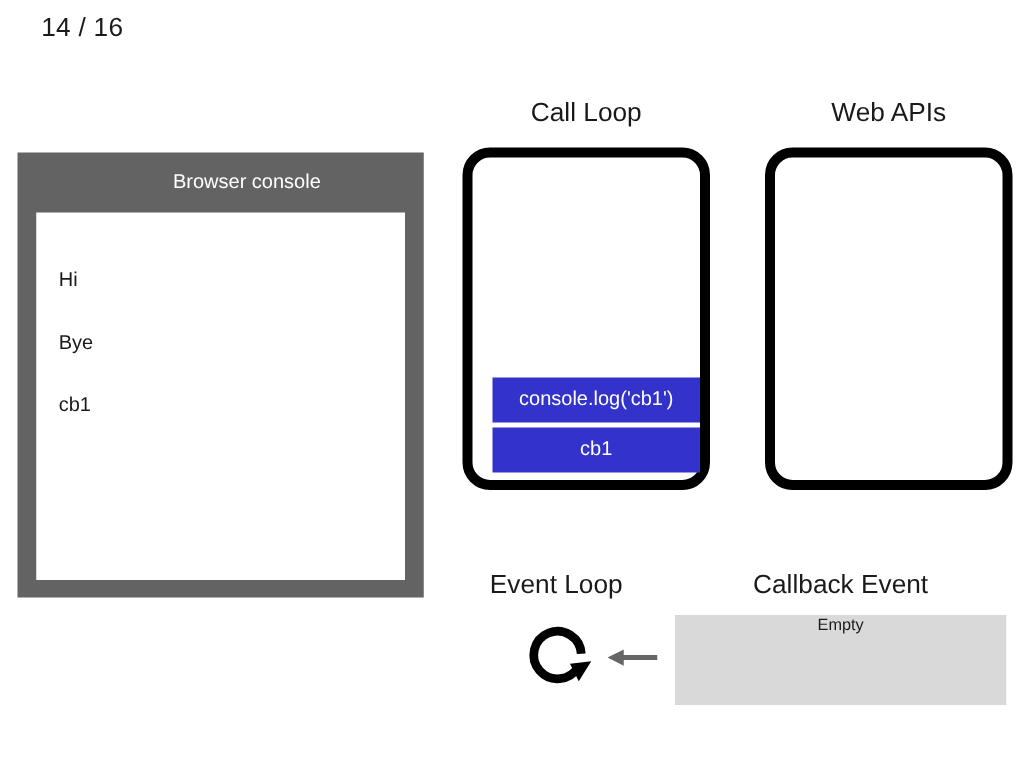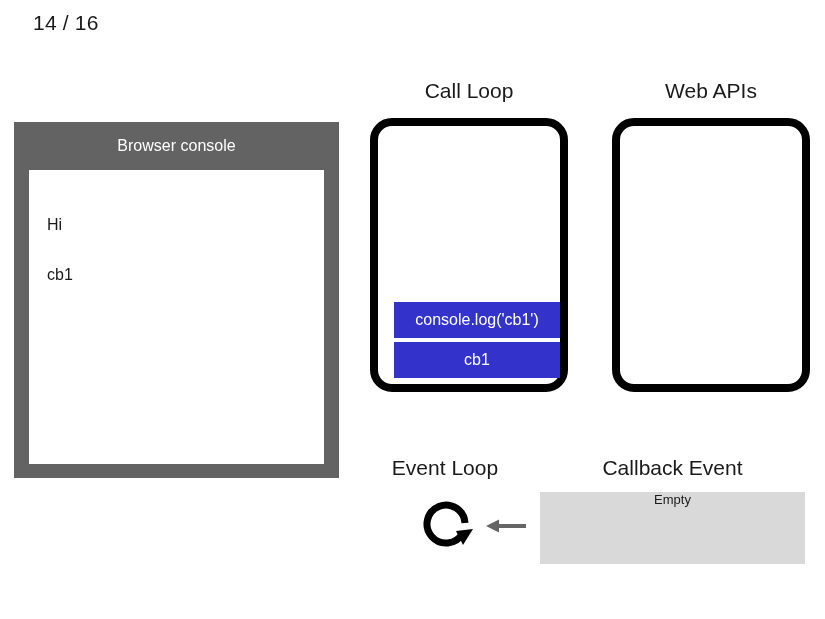--- a/index.html
+++ b/index.html
@@ -43,20 +43,21 @@
     position: absolute;
     left: 0;
     top: 0;
     width: 100%;
     height: 48px;
     line-height: 48px;
     text-align: center;
     color: #ffffff;
     font-size: 16px;
     white-space: nowrap;
+    padding-left: 21px;
   }
   .console-body {
     position: absolute;
     left: 15px;
     top: 48px;
     width: 295px;
     height: 294px;
     background: #ffffff;
     box-sizing: border-box;
     padding: 22px 18px 0 18px;
@@ -152,20 +153,21 @@
 </style>
 </head>
 <body>
 
 <div class="slide-counter">14 / 16</div>
 
 <div class="console-panel">
   <div class="console-title">Browser console</div>
   <div class="console-body">
     <div class="console-line">Hi</div>
+    <div class="console-line">Bye</div>
     <div class="console-line">cb1</div>
   </div>
 </div>
 
 <div class="section-title" id="call-stack-title">Call Loop</div>
 <div class="device-panel" id="call-stack-panel">
   <div class="stack-frames">
     <div class="stack-frame">console.log('cb1')</div>
     <div class="stack-frame">cb1</div>
   </div>

